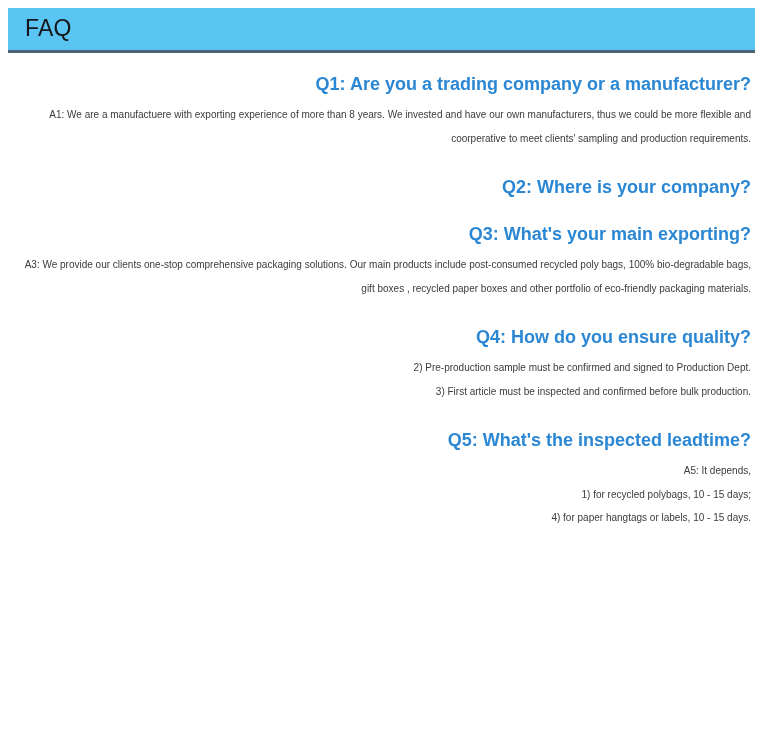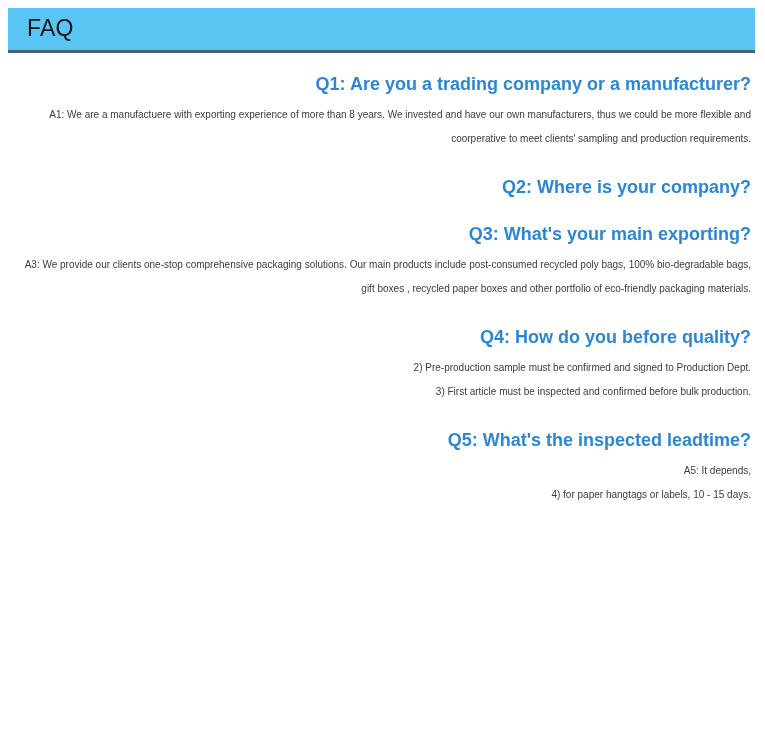--- a/index.html
+++ b/index.html
@@ -24,22 +24,22 @@
   }
   .faq-header {
     margin: 8px 10px 0 8px;
     height: 45px;
     background: var(--header-bg);
     border-bottom: 3px solid var(--header-border);
     display: flex;
     align-items: center;
   }
   .faq-header h1 {
-    margin: 16px;
-    padding: 0 0 2px 3px;
+    margin: 0;
+    padding: 0 0 2px 17px;
     font-size: 23px;
     font-weight: 400;
     letter-spacing: 0.2px;
     color: var(--header-text);
   }
   .faq-list {
     padding: 0 14px 14px 9px;
   }
   .faq-item {
     margin-top: 27px;
@@ -84,28 +84,29 @@
   </section>
 
   <section class="faq-item">
     <h2 class="question">Q3: What's your main exporting?</h2>
     <div class="answer">
           <div class="answer-line">A3: We provide our clients one-stop comprehensive packaging solutions. Our main products include post-consumed recycled poly bags, 100% bio-degradable bags, gift boxes , recycled paper boxes and other portfolio of eco-friendly packaging materials.</div>
         </div>
   </section>
 
   <section class="faq-item">
-    <h2 class="question">Q4: How do you before quality?</h2>
+    <h2 class="question">Q4: How do you ensure quality?</h2>
     <div class="answer">
           <div class="answer-line">2) Pre-production sample must be confirmed and signed to Production Dept.</div>
           <div class="answer-line">3) First article must be inspected and confirmed before bulk production.</div>
         </div>
   </section>
 
   <section class="faq-item">
     <h2 class="question">Q5: What's the inspected leadtime?</h2>
     <div class="answer">
           <div class="answer-line">A5: It depends,</div>
+          <div class="answer-line">1) for recycled polybags, 10 - 15 days;</div>
           <div class="answer-line">4) for paper hangtags or labels, 10 - 15 days.</div>
         </div>
   </section>
 </main>
 </div>
 
 </body></html>

